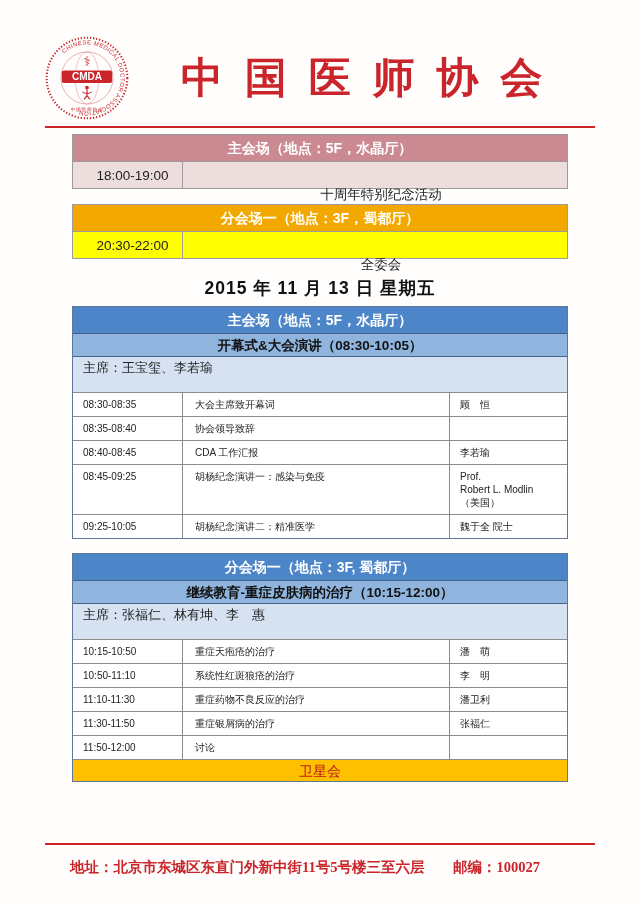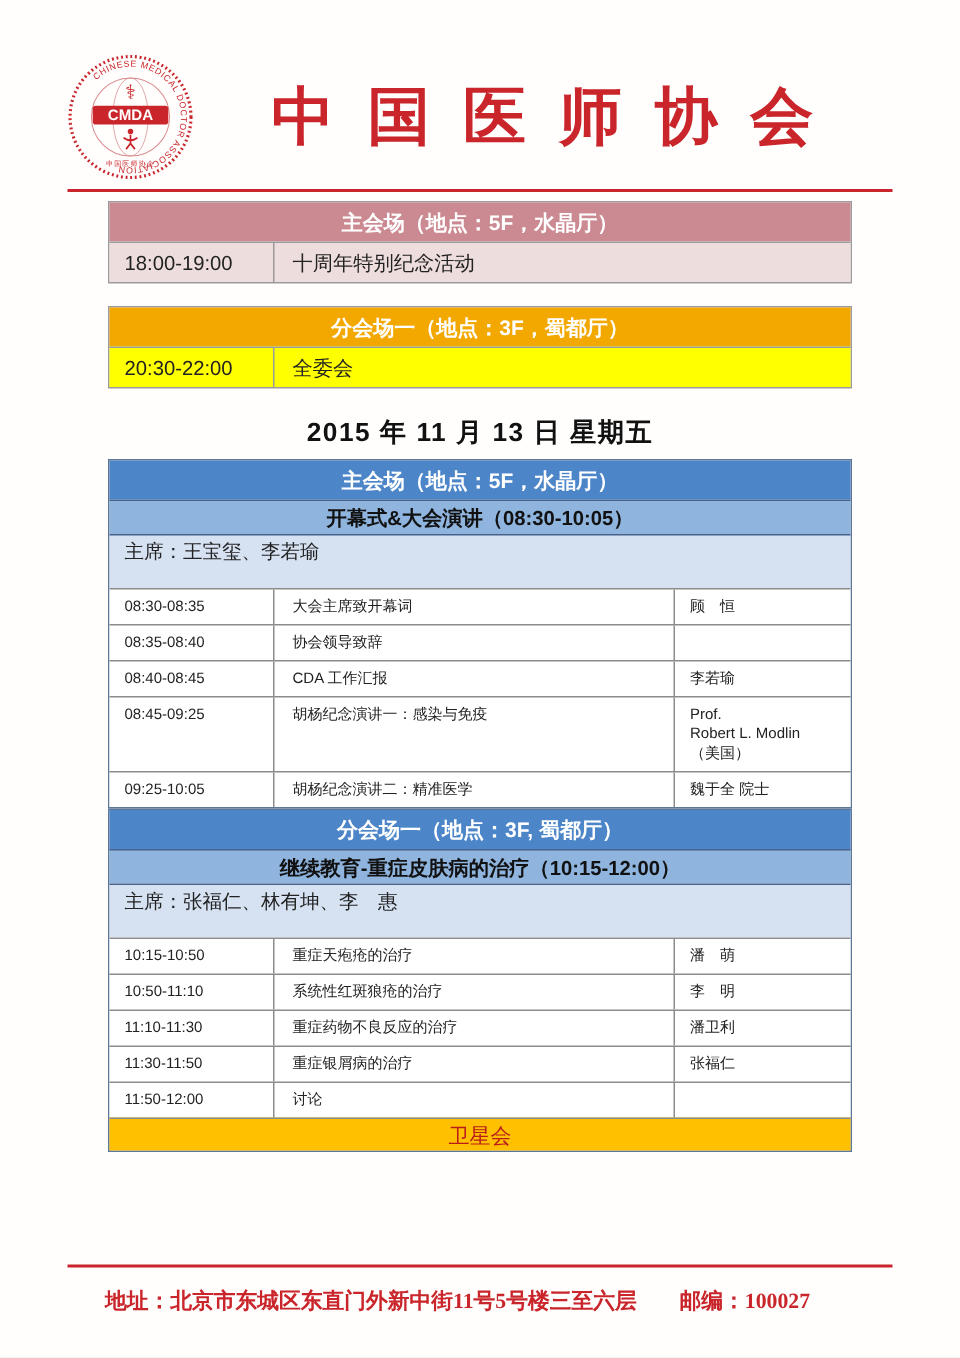--- a/index.html
+++ b/index.html
@@ -25,31 +25,31 @@
   
   .vtable { border:1px solid #9b9b9b; width:100%; }
   .vtable.pink { margin-top:6px; }
   .vtable.yellow { margin-top:15px; }
   .vtable-header {
     height:26px; line-height:26px; text-align:center;
     color:#fff; font-weight:bold; font-size:14px;
   }
   .pink .vtable-header { background:var(--main-venue-header,#cb8a91); }
   .yellow .vtable-header { background:var(--sub-venue-header,#f3a800); }
-  .vtable-row { display:flex; height:27px; line-height:27px; font-size:13.5px; border-top:1px solid #9b9b9b; }
+  .vtable-row { display:flex; height:27px; line-height:27px; font-size:13.5px; border-top:1px solid #9b9b9b;text-align:center; }
   .pink .vtable-row { background:var(--main-venue-row,#eedddd); }
   .yellow .vtable-row { background:var(--sub-venue-row,#ffff00); }
   .vtable-time { width:110px; padding-left:10px; border-right:1px solid #9b9b9b; }
-  .vtable-event { flex:1; padding-left:12px; }
+  .vtable-event { flex:1; padding-left:12px;margin-top:19px; }
   
   .date-heading { margin-top:17px; text-align:center; font-size:17.5px; font-weight:bold; color:#111; letter-spacing:1px; }
   
   .stable { border:1px solid #5f7796; width:100%; }
   .stable.first { margin-top:6px; }
-  .stable.second { }
+  .stable.second { margin-top:14px; }
   .stable-header {
     height:26px; line-height:26px; text-align:center;
     background:var(--session-header,#4d86c8); color:#fff; font-weight:bold; font-size:14px;
   }
   .stable-sub {
     height:23px; line-height:23px; text-align:center;
     background:var(--session-subheader,#8fb4de); color:#111; font-weight:bold; font-size:13.5px;
     border-top:1px solid #46628c;
   }
   .stable-chair {

